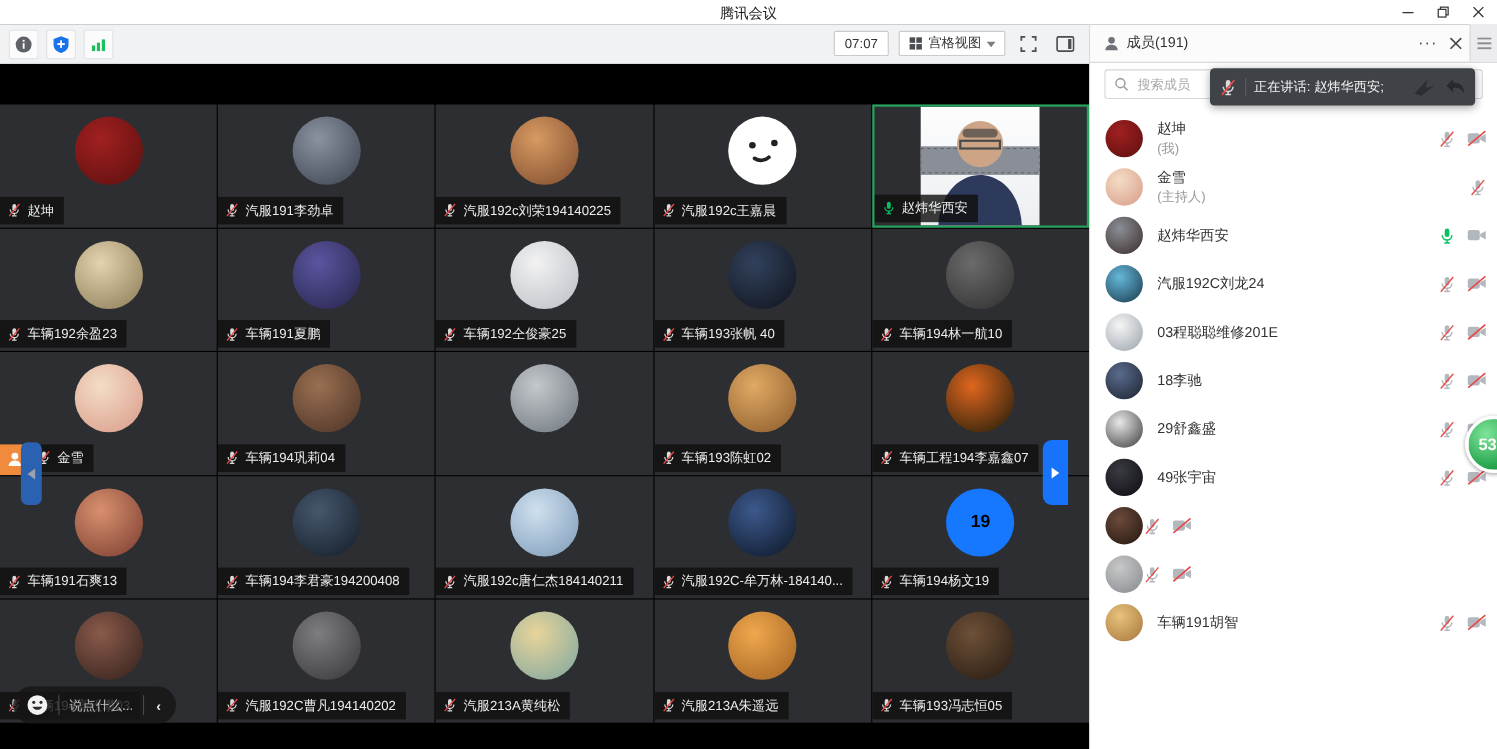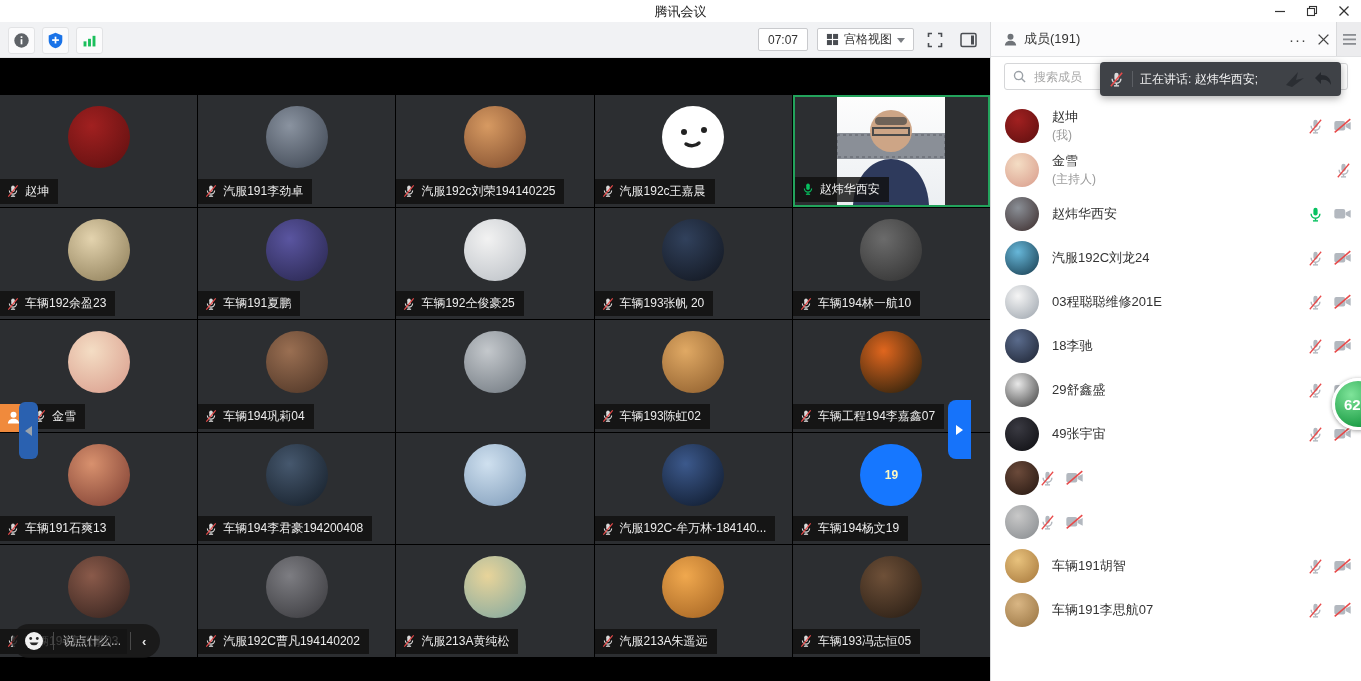--- a/index.html
+++ b/index.html
@@ -43,21 +43,21 @@
   .toast .toast-text{color:#f2f2f2;font-size:12px;white-space:nowrap;flex:1;}
   
   .video-area{position:absolute;left:0;top:57px;width:990px;height:624px;background:#000;z-index:1;}
   .grid{position:absolute;left:0;top:38px;width:990px;height:562px;display:grid;grid-template-columns:repeat(5,1fr);grid-template-rows:repeat(5,1fr);gap:1px;background:#000;}
   .tile{position:relative;background:#2c2e31;overflow:hidden;}
   .tile.video-on{border:2px solid #23a35c;box-sizing:border-box;}
   .t-avatar{position:absolute;left:50%;top:11px;transform:translateX(-50%);width:62px;height:62px;border-radius:50%;}
   .t-label{position:absolute;left:0;bottom:3px;max-width:96%;background:rgba(16,16,16,.82);color:#ececec;font-size:12px;display:flex;align-items:center;gap:5px;padding:4px 9px 4px 6px;box-sizing:border-box;white-space:nowrap;overflow:hidden;text-overflow:ellipsis;}
   .tile.host .t-label{left:27px;}
   .host-badge{position:absolute;left:0;bottom:0;width:27px;height:28px;background:#f08a3c;display:flex;align-items:center;justify-content:center;}
-  .num-avatar{display:flex;align-items:center;justify-content:center;color:#fef9c3;font-size:12px;font-weight:bold;}
+  .num-avatar{display:flex;align-items:center;justify-content:center;color:#000000;font-size:16px;font-weight:bold;}
   .video-feed{position:absolute;left:50%;top:0;transform:translateX(-50%);width:108px;height:100%;background:linear-gradient(#fdfdfd,#eceff2);}
   
   .page-prev{position:absolute;left:19px;top:345px;width:19px;height:57px;background:#2a61b0;border-radius:6px;z-index:10;display:flex;align-items:center;justify-content:center;}
   .page-next{position:absolute;left:948px;top:343px;width:23px;height:59px;background:#1673fa;border-radius:8px 0 0 8px;z-index:10;display:flex;align-items:center;justify-content:center;}
   .tri-left{width:0;height:0;border-top:5px solid transparent;border-bottom:5px solid transparent;border-right:7px solid #9aa3ad;}
   .tri-right{width:0;height:0;border-top:5px solid transparent;border-bottom:5px solid transparent;border-left:7px solid #fff;}
   .chat-pill{position:absolute;left:12px;top:567px;height:34px;background:rgba(22,22,22,.82);border-radius:17px;display:flex;align-items:center;padding:0 12px;gap:9px;z-index:10;}
   .chat-pill .vdiv{width:1px;height:18px;background:#4a4a4a;}
   .chat-ph{color:#b9b9b9;font-size:12px;}
   .chat-collapse{color:#e8e8e8;font-size:13px;font-weight:bold;padding:0 2px;}
@@ -412,44 +412,20 @@
               <path d="M16 8.5l6.5-3.5v10L16 11.5z" fill="#b3b8bf"></path>
               <line x1="2" y1="18.5" x2="22" y2="1.5" stroke="#e84a4a" stroke-width="2"></line>
             </svg>
           </span>
         </div>
       </div>
       <div class="member-row">
         <div class="m-avatar" style="background:radial-gradient(circle at 38% 32%,#e8c27d,#a5763a);"></div>
         <div class="m-text">
           <div class="m-name">车辆191胡智</div>
-        </div>
-        <div class="m-icons">
-          <span style="display:inline-flex;">
-            <svg width="17" height="17" viewBox="0 0 24 24">
-              <rect x="9" y="2.5" width="6" height="11" rx="3" fill="#b3b8bf"></rect>
-              <path d="M5.8 11a6.2 6.2 0 0 0 12.4 0" stroke="#b3b8bf" stroke-width="2" fill="none"></path>
-              <line x1="12" y1="17.4" x2="12" y2="20.6" stroke="#b3b8bf" stroke-width="2"></line>
-              <line x1="8.4" y1="21" x2="15.6" y2="21" stroke="#b3b8bf" stroke-width="2"></line>
-              <line x1="4" y1="21.5" x2="20" y2="2.5" stroke="#e84a4a" stroke-width="1.8"></line>
-            </svg>
-          </span>
-          <span style="display:inline-flex;">
-            <svg width="19" height="15.579999999999998" viewBox="0 0 24 20">
-              <rect x="1.5" y="4" width="14" height="12" rx="2.5" fill="#b3b8bf"></rect>
-              <path d="M16 8.5l6.5-3.5v10L16 11.5z" fill="#b3b8bf"></path>
-              <line x1="2" y1="18.5" x2="22" y2="1.5" stroke="#e84a4a" stroke-width="2"></line>
-            </svg>
-          </span>
-        </div>
-      </div>
-      <div class="member-row">
-        <div class="m-avatar" style="background:radial-gradient(circle at 38% 32%,#d9b684,#96713f);"></div>
-        <div class="m-text">
-          <div class="m-name">车辆191李思航07</div>
         </div>
         <div class="m-icons">
           <span style="display:inline-flex;">
             <svg width="17" height="17" viewBox="0 0 24 24">
               <rect x="9" y="2.5" width="6" height="11" rx="3" fill="#b3b8bf"></rect>
               <path d="M5.8 11a6.2 6.2 0 0 0 12.4 0" stroke="#b3b8bf" stroke-width="2" fill="none"></path>
               <line x1="12" y1="17.4" x2="12" y2="20.6" stroke="#b3b8bf" stroke-width="2"></line>
               <line x1="8.4" y1="21" x2="15.6" y2="21" stroke="#b3b8bf" stroke-width="2"></line>
               <line x1="4" y1="21.5" x2="20" y2="2.5" stroke="#e84a4a" stroke-width="1.8"></line>
             </svg>
@@ -631,21 +607,21 @@
         <div class="t-label">
           <span style="flex:0 0 auto;display:inline-flex;">
             <svg width="14" height="14" viewBox="0 0 24 24">
               <rect x="9" y="2.5" width="6" height="11" rx="3" fill="#dadada"></rect>
               <path d="M5.8 11a6.2 6.2 0 0 0 12.4 0" stroke="#dadada" stroke-width="2" fill="none"></path>
               <line x1="12" y1="17.4" x2="12" y2="20.6" stroke="#dadada" stroke-width="2"></line>
               <line x1="8.4" y1="21" x2="15.6" y2="21" stroke="#dadada" stroke-width="2"></line>
               <line x1="4" y1="21.5" x2="20" y2="2.5" stroke="#e84a4a" stroke-width="2"></line>
             </svg>
           </span>
-          <span>车辆193张帆  20</span>
+          <span>车辆193张帆  40</span>
         </div>
       </div>
       <div class="tile">
         <div class="t-avatar" style="background:radial-gradient(circle at 38% 32%,#6b6b6b,#2e2e2e);"></div>
         <div class="t-label">
           <span style="flex:0 0 auto;display:inline-flex;">
             <svg width="14" height="14" viewBox="0 0 24 24">
               <rect x="9" y="2.5" width="6" height="11" rx="3" fill="#dadada"></rect>
               <path d="M5.8 11a6.2 6.2 0 0 0 12.4 0" stroke="#dadada" stroke-width="2" fill="none"></path>
               <line x1="12" y1="17.4" x2="12" y2="20.6" stroke="#dadada" stroke-width="2"></line>
@@ -750,20 +726,32 @@
               <line x1="12" y1="17.4" x2="12" y2="20.6" stroke="#dadada" stroke-width="2"></line>
               <line x1="8.4" y1="21" x2="15.6" y2="21" stroke="#dadada" stroke-width="2"></line>
               <line x1="4" y1="21.5" x2="20" y2="2.5" stroke="#e84a4a" stroke-width="2"></line>
             </svg>
           </span>
           <span>车辆194李君豪194200408</span>
         </div>
       </div>
       <div class="tile">
         <div class="t-avatar" style="background:radial-gradient(circle at 38% 32%,#cfe0ef,#7d9ab8);"></div>
+        <div class="t-label">
+          <span style="flex:0 0 auto;display:inline-flex;">
+            <svg width="14" height="14" viewBox="0 0 24 24">
+              <rect x="9" y="2.5" width="6" height="11" rx="3" fill="#dadada"></rect>
+              <path d="M5.8 11a6.2 6.2 0 0 0 12.4 0" stroke="#dadada" stroke-width="2" fill="none"></path>
+              <line x1="12" y1="17.4" x2="12" y2="20.6" stroke="#dadada" stroke-width="2"></line>
+              <line x1="8.4" y1="21" x2="15.6" y2="21" stroke="#dadada" stroke-width="2"></line>
+              <line x1="4" y1="21.5" x2="20" y2="2.5" stroke="#e84a4a" stroke-width="2"></line>
+            </svg>
+          </span>
+          <span>汽服192c唐仁杰184140211</span>
+        </div>
       </div>
       <div class="tile">
         <div class="t-avatar" style="background:radial-gradient(circle at 38% 32%,#3c598c,#0c1626);"></div>
         <div class="t-label">
           <span style="flex:0 0 auto;display:inline-flex;">
             <svg width="14" height="14" viewBox="0 0 24 24">
               <rect x="9" y="2.5" width="6" height="11" rx="3" fill="#dadada"></rect>
               <path d="M5.8 11a6.2 6.2 0 0 0 12.4 0" stroke="#dadada" stroke-width="2" fill="none"></path>
               <line x1="12" y1="17.4" x2="12" y2="20.6" stroke="#dadada" stroke-width="2"></line>
               <line x1="8.4" y1="21" x2="15.6" y2="21" stroke="#dadada" stroke-width="2"></line>
@@ -881,14 +869,14 @@
     </span>
     <div class="vdiv"></div>
     <span class="chat-ph">说点什么...</span>
     <div class="vdiv"></div>
     <span class="chat-collapse">‹</span>
   </div>
 
 </div>
 
 <div class="float-ball">
-  <span>62</span>
+  <span>53</span>
 </div>
 
 </body></html>

